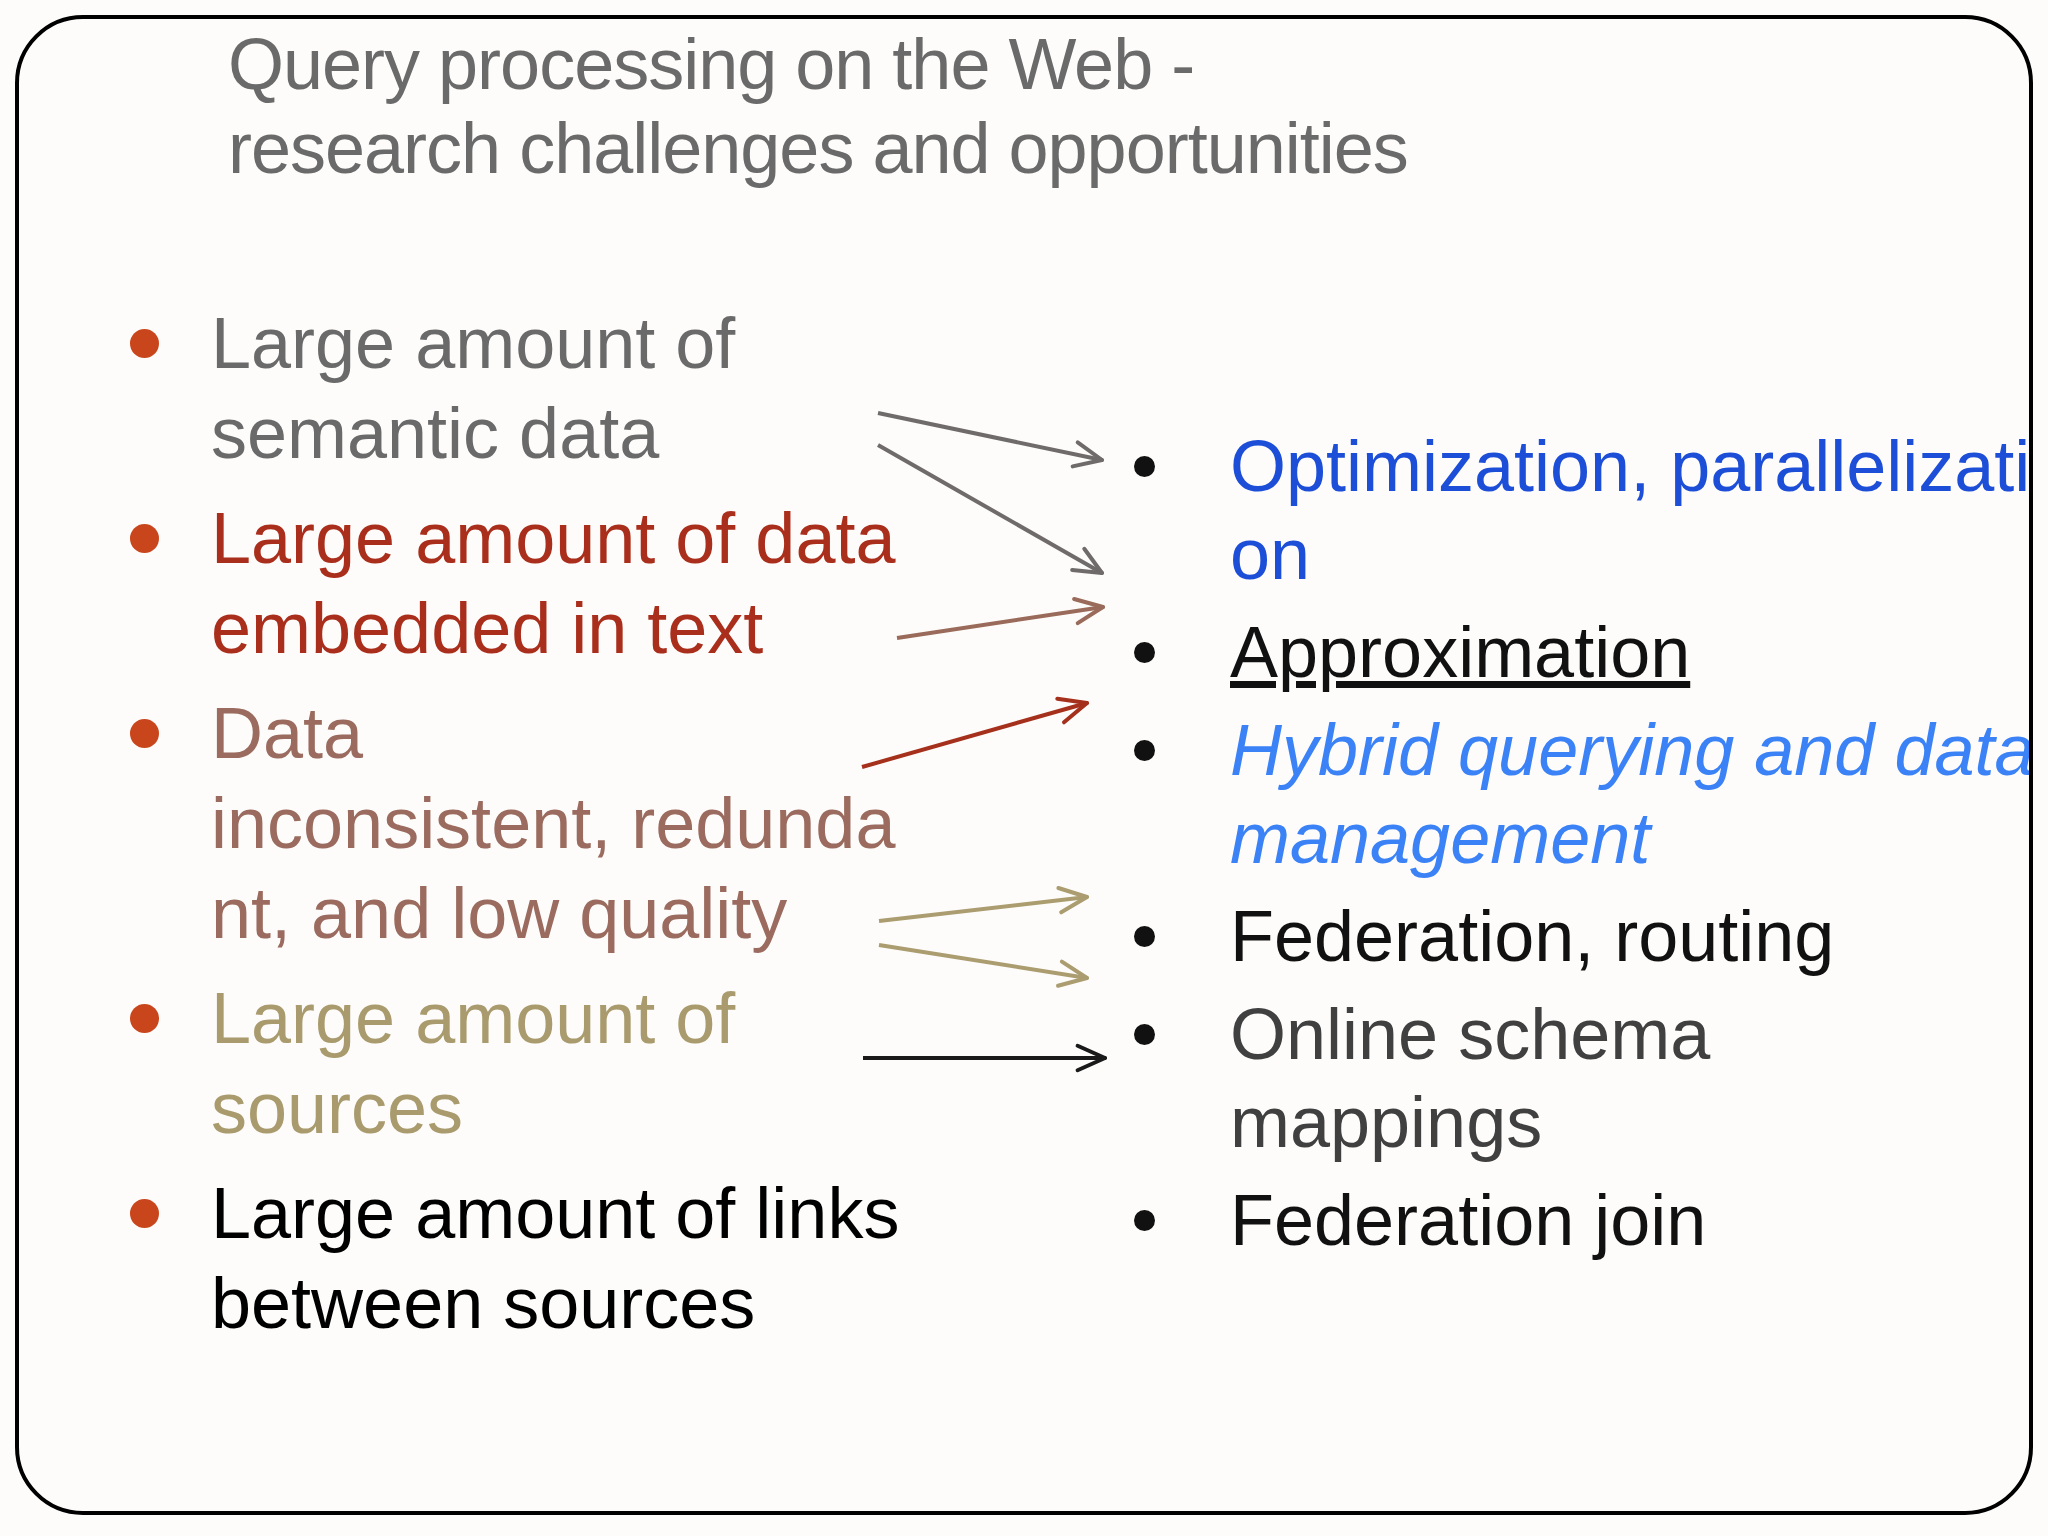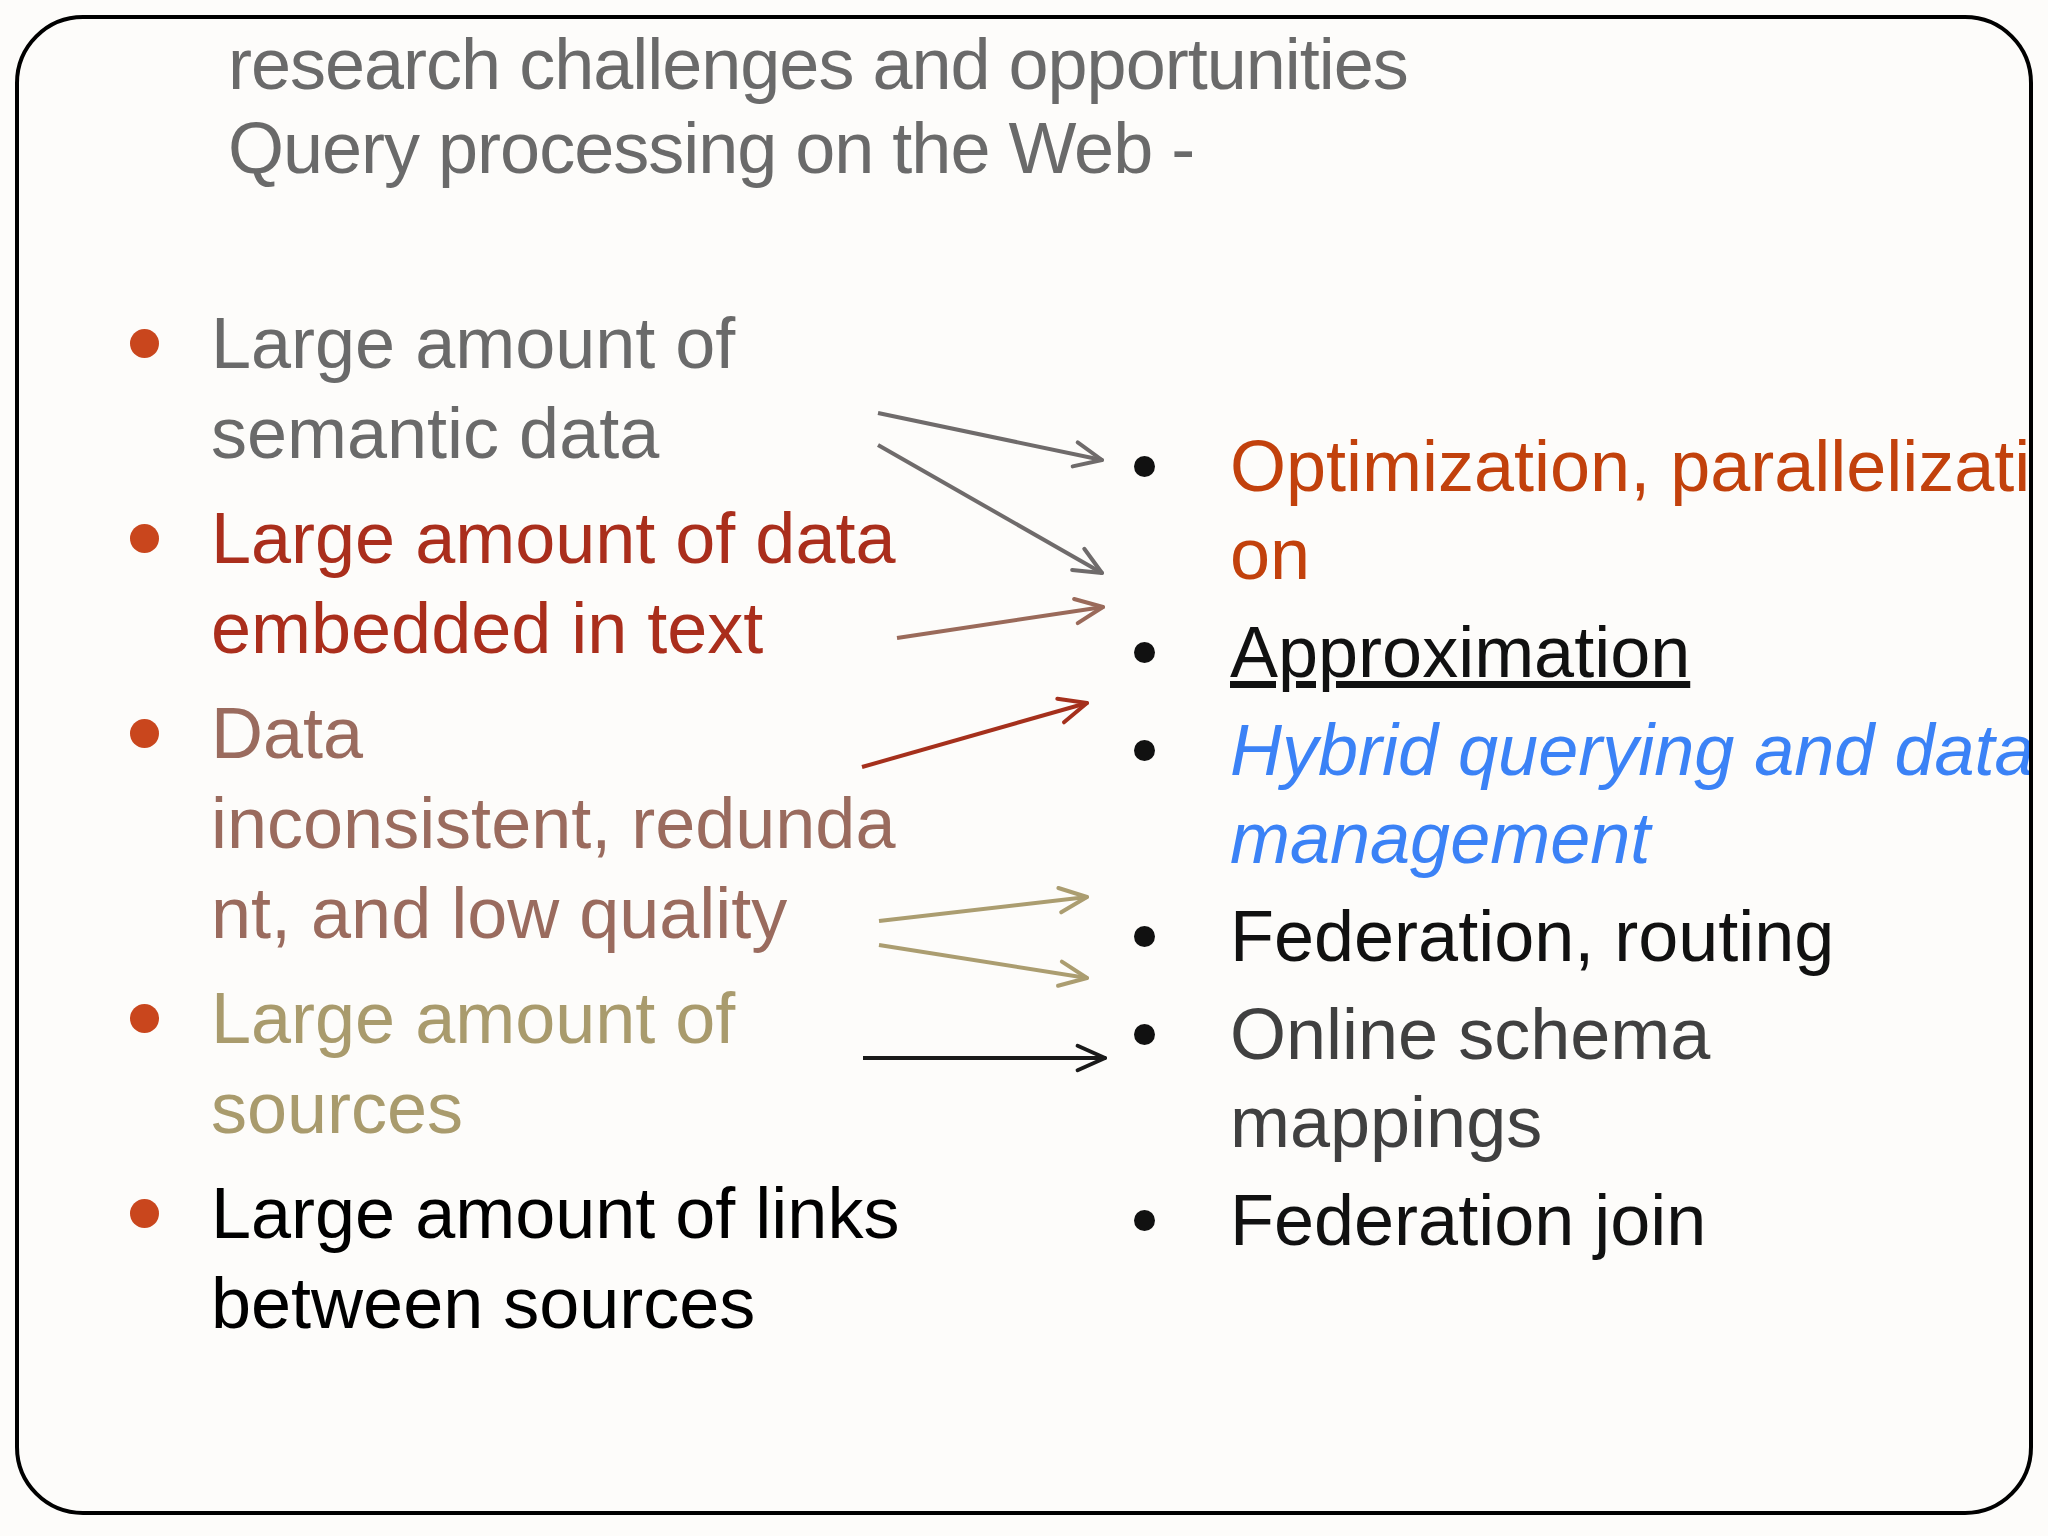--- a/index.html
+++ b/index.html
@@ -74,34 +74,34 @@
         <line x1="1087" y1="978" x2="1058.0288992612977" y2="985.7894365642173" stroke="#ab9d70" stroke-width="4" stroke-linecap="round"></line>
       </g>
       <g>
         <line x1="863" y1="1058" x2="1105" y2="1058" stroke="#1a1a1a" stroke-width="4"></line>
         <line x1="1105" y1="1058" x2="1077.6073317906307" y2="1045.7671864082129" stroke="#1a1a1a" stroke-width="4" stroke-linecap="round"></line>
         <line x1="1105" y1="1058" x2="1077.6073317906307" y2="1070.2328135917871" stroke="#1a1a1a" stroke-width="4" stroke-linecap="round"></line>
       </g>
     </svg>
 
   <div class="title" style="color: rgb(106, 106, 106);">
+    <div>Query processing on the Web -</div>
     <div>research challenges and opportunities</div>
-    <div>Query processing on the Web -</div>
   </div>
 
   <ul class="bullets left-list" id="left-list">
       <li><span class="dot" style="background: rgb(201, 70, 29);"></span><span class="txt" style="color: rgb(106, 106, 106);">Large amount of<br>semantic data</span></li>
       <li><span class="dot" style="background: rgb(201, 70, 29);"></span><span class="txt" style="color: rgb(170, 46, 28);">Large amount of data<br>embedded in text</span></li>
       <li><span class="dot" style="background: rgb(201, 70, 29);"></span><span class="txt" style="color: rgb(154, 107, 94);">Data<br>inconsistent, redunda<br>nt, and low quality</span></li>
       <li><span class="dot" style="background: rgb(201, 70, 29);"></span><span class="txt" style="color: rgb(169, 155, 109);">Large amount of<br>sources</span></li>
       <li><span class="dot" style="background: rgb(201, 70, 29);"></span><span class="txt" style="color: #000000;">Large amount of links<br>between sources</span></li>
     </ul>
 
   <ul class="bullets right-list" id="right-list">
-      <li><span class="dot" style="background: rgb(17, 17, 17);"></span><span class="txt" style="color: #c2410c;">Optimization, parallelizati<br>on</span></li>
+      <li><span class="dot" style="background: rgb(17, 17, 17);"></span><span class="txt" style="color: #1d4ed8;">Optimization, parallelizati<br>on</span></li>
       <li><span class="dot" style="background: rgb(17, 17, 17);"></span><span class="txt" style="color: rgb(17, 17, 17); text-decoration: underline;">Approximation</span></li>
       <li><span class="dot" style="background: rgb(17, 17, 17);"></span><span class="txt" style="color: #3b82f6; font-style: italic;">Hybrid querying and data<br>management</span></li>
       <li><span class="dot" style="background: rgb(17, 17, 17);"></span><span class="txt" style="color: rgb(17, 17, 17);">Federation, routing</span></li>
       <li><span class="dot" style="background: rgb(17, 17, 17);"></span><span class="txt" style="color: #404040;">Online schema<br>mappings</span></li>
       <li><span class="dot" style="background: rgb(17, 17, 17);"></span><span class="txt" style="color: rgb(17, 17, 17);">Federation join</span></li>
     </ul>
 
   <div class="border-frame" style="border-color: rgb(0, 0, 0);"></div>
 </div>
 

